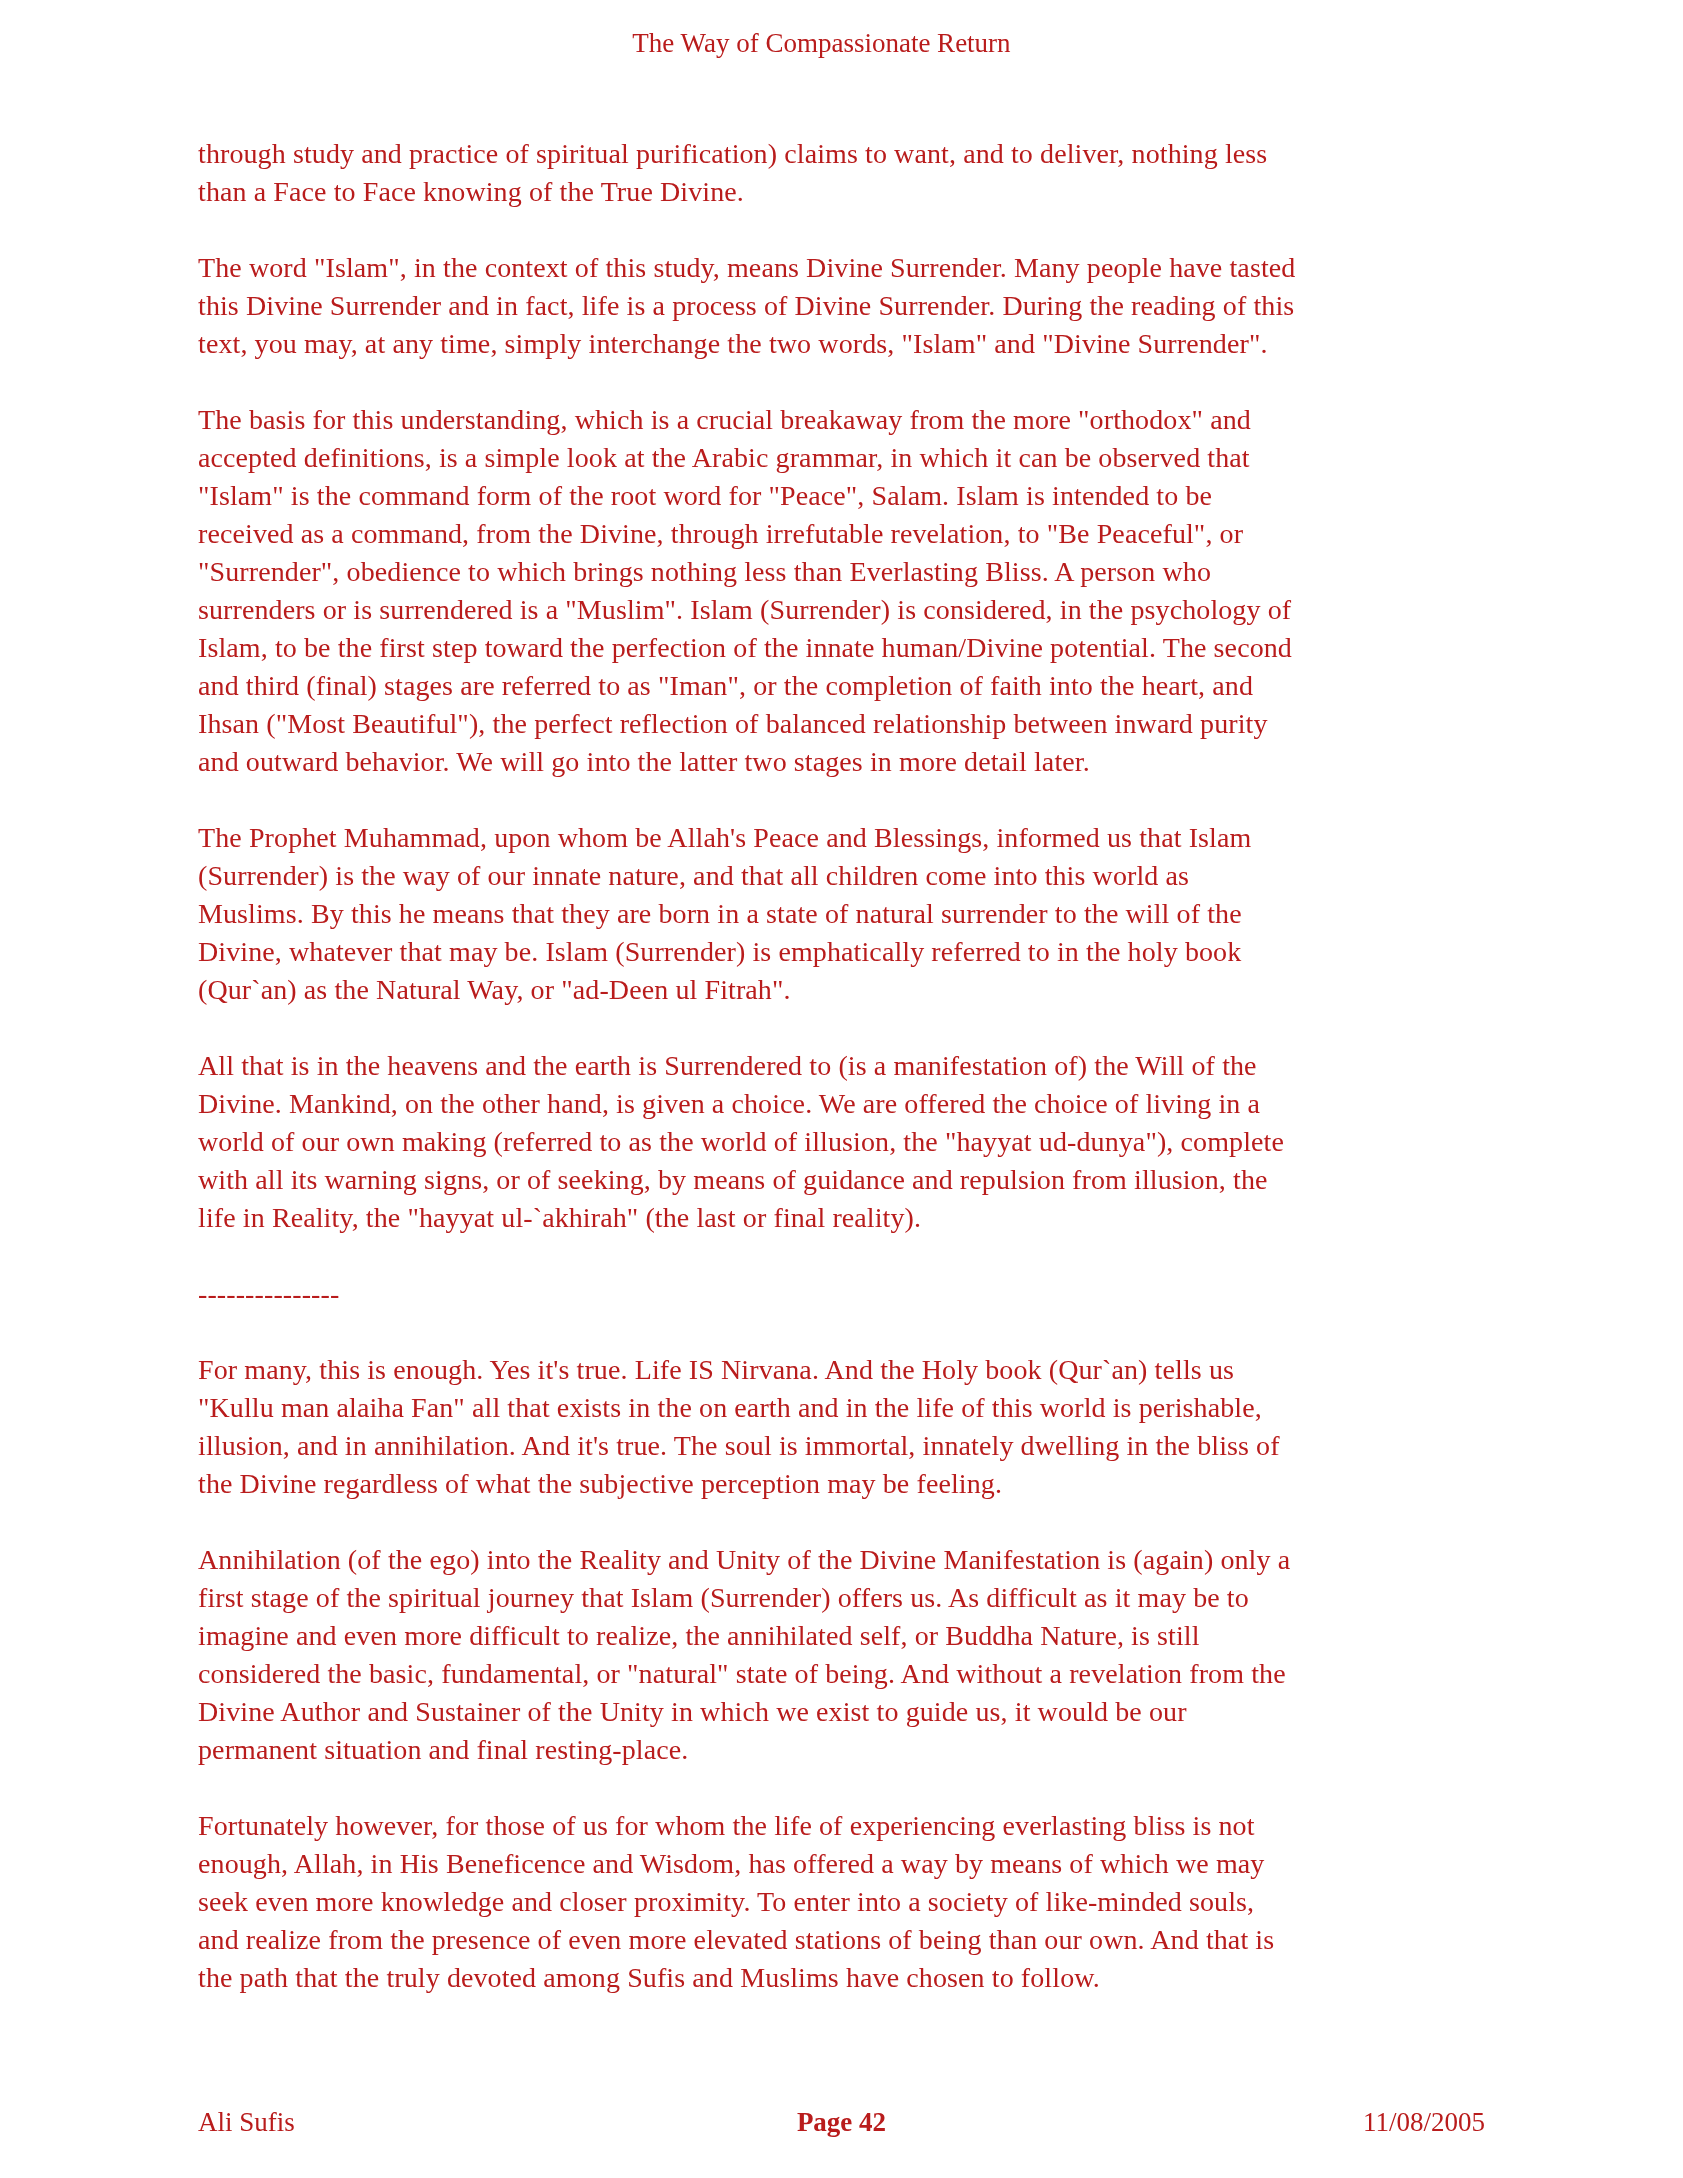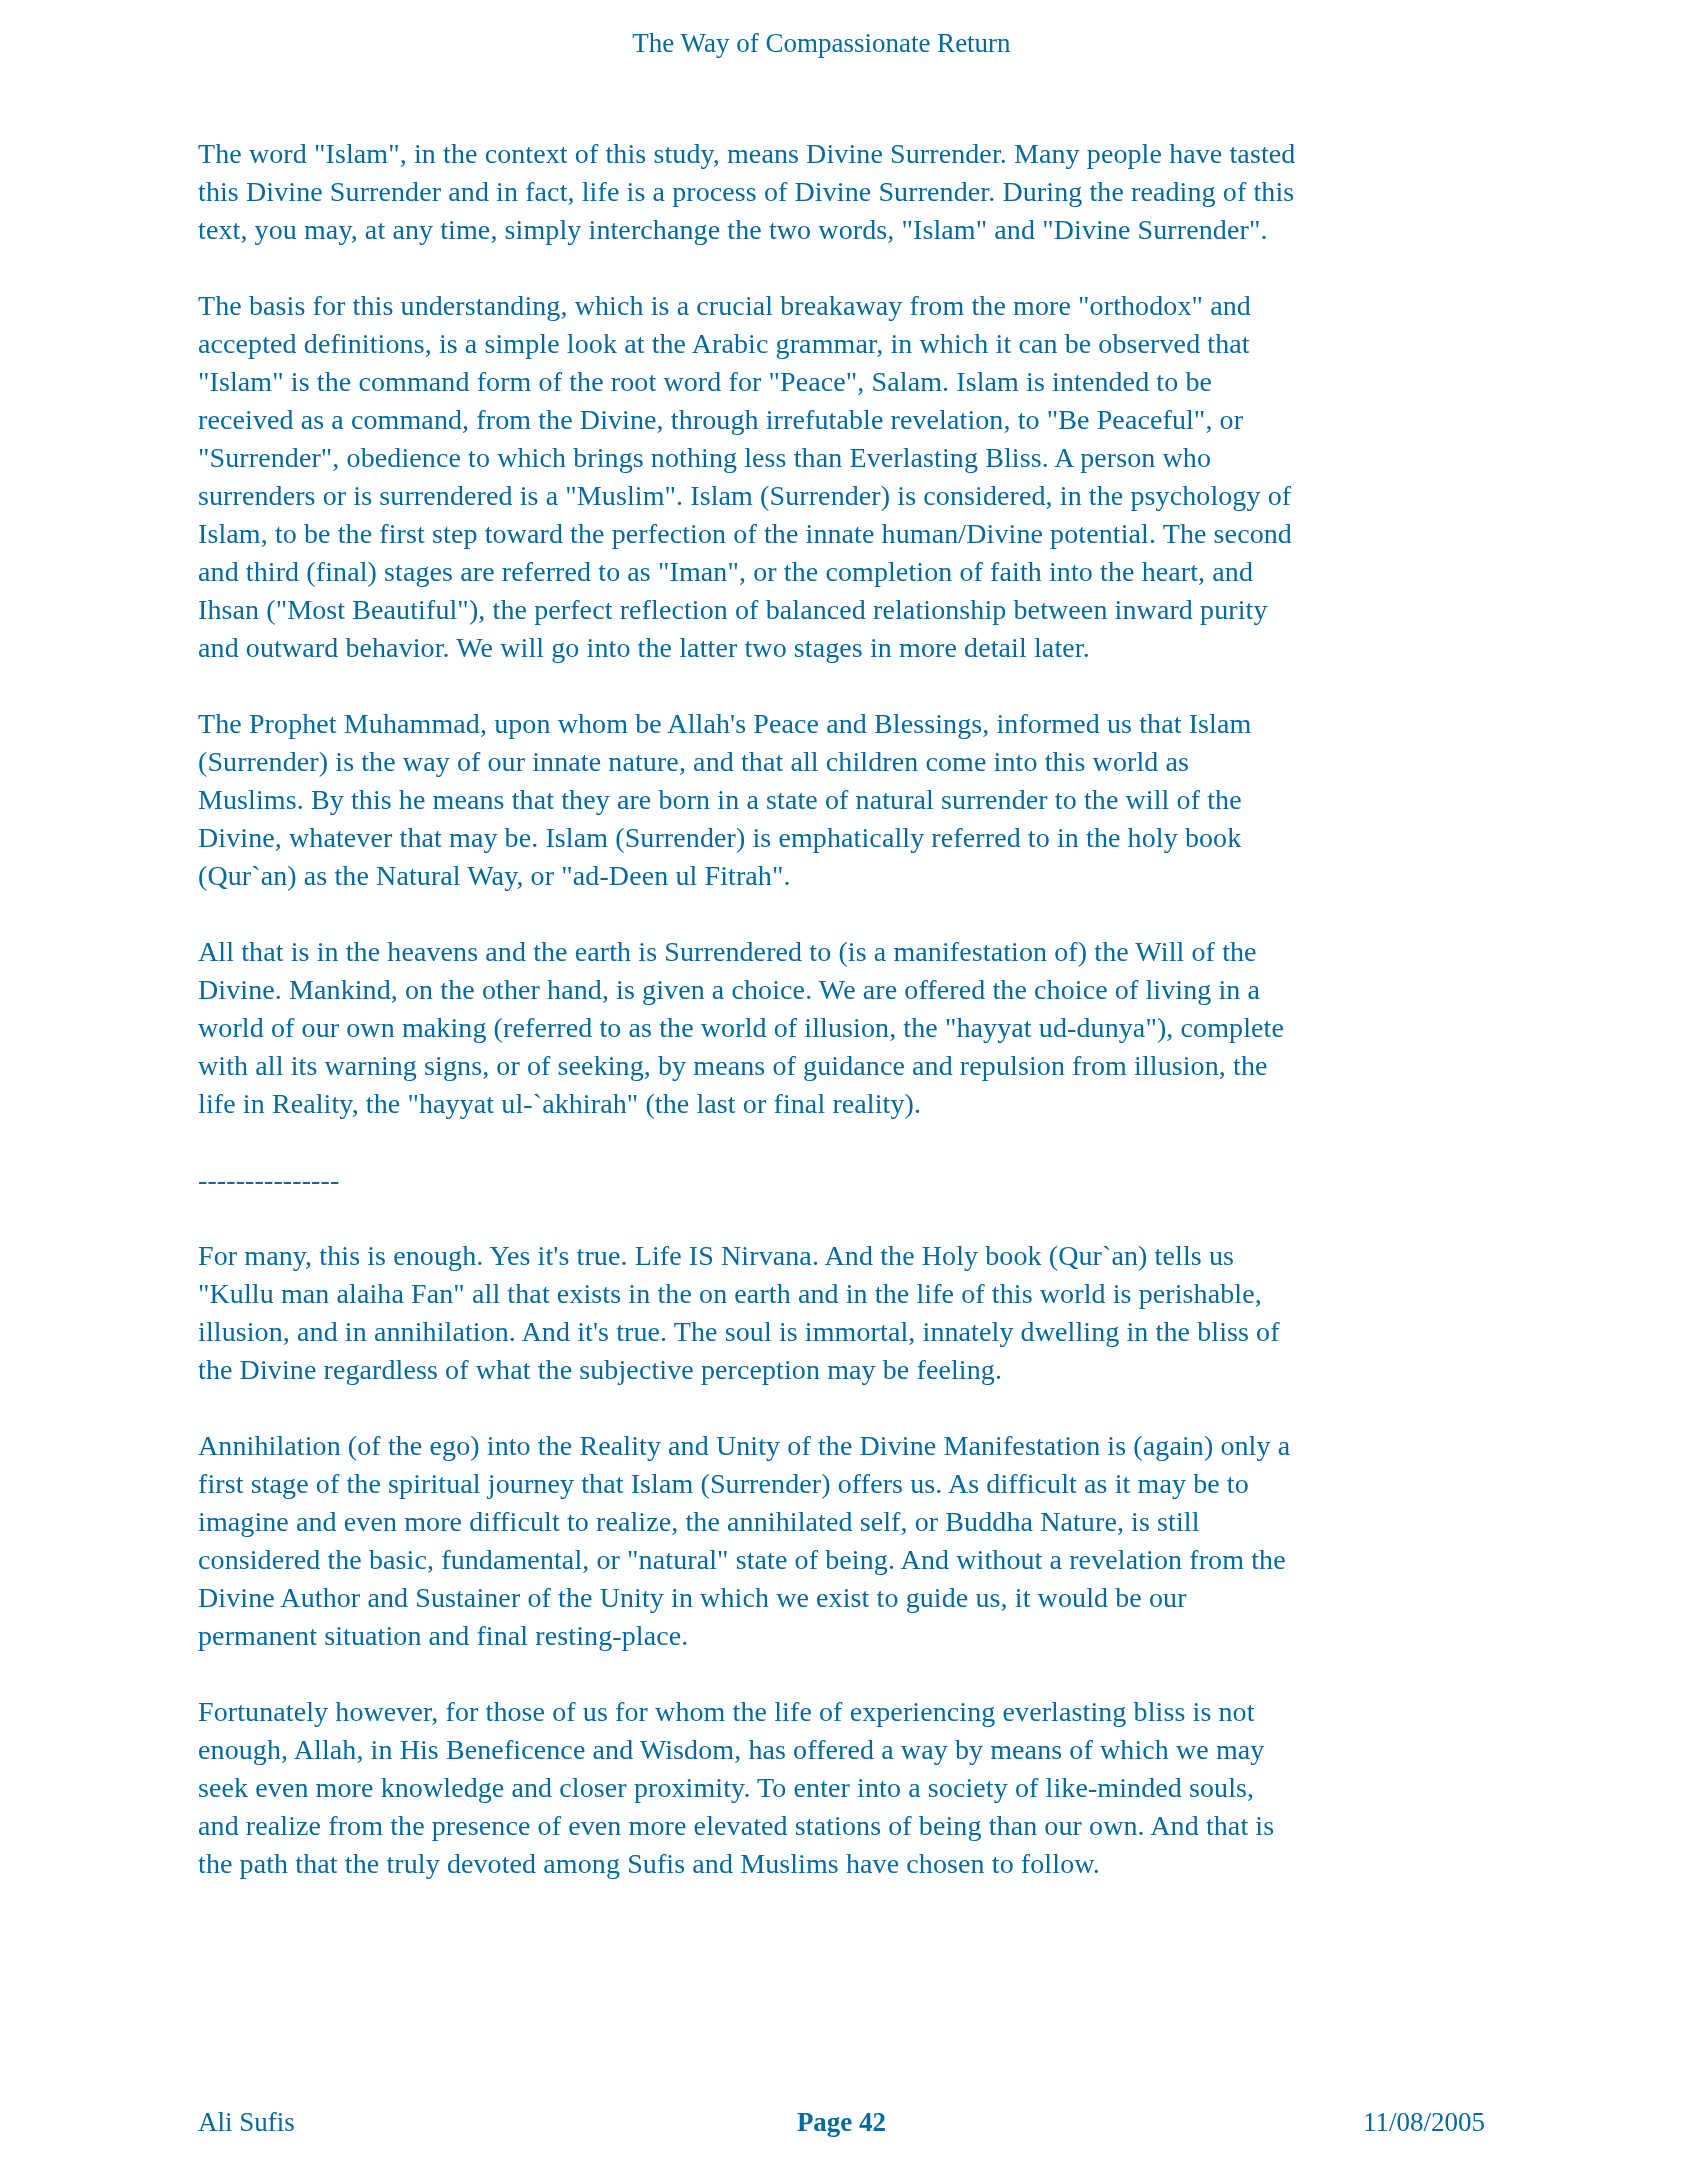--- a/index.html
+++ b/index.html
@@ -5,21 +5,21 @@
   html, body {
     margin: 0;
     padding: 0;
     background: #ffffff;
   }
   .page {
     position: relative;
     width: 1683px;
     height: 2178px;
     background: #ffffff;
-    color: #0369a1;
+    color: #b91c1c;
     font-family: "Liberation Serif", "DejaVu Serif", serif;
     overflow: hidden;
   }
   .header {
     position: absolute;
     top: 26px;
     left: 198px;
     width: 1247px;
     text-align: center;
     font-size: 27px;
@@ -54,20 +54,22 @@
   .footer .f-right  { flex: 1; text-align: right; }
 </style>
 </head>
 <body>
 
 <div class="page">
 
   <div class="header">The Way of Compassionate Return</div>
 
   <div class="doc-body">
+      <p class="para">through study and practice of spiritual purification) claims to want, and to deliver, nothing less
+than a Face to Face knowing of the True Divine.</p>
       <p class="para">The word "Islam", in the context of this study, means Divine Surrender. Many people have tasted
 this Divine Surrender and in fact, life is a process of Divine Surrender. During the reading of this
 text, you may, at any time, simply interchange the two words, "Islam" and "Divine Surrender".</p>
       <p class="para">The basis for this understanding, which is a crucial breakaway from the more "orthodox" and
 accepted definitions, is a simple look at the Arabic grammar, in which it can be observed that
 "Islam" is the command form of the root word for "Peace", Salam. Islam is intended to be
 received as a command, from the Divine, through irrefutable revelation, to "Be Peaceful", or
 "Surrender", obedience to which brings nothing less than Everlasting Bliss. A person who
 surrenders or is surrendered is a "Muslim". Islam (Surrender) is considered, in the psychology of
 Islam, to be the first step toward the perfection of the innate human/Divine potential. The second

